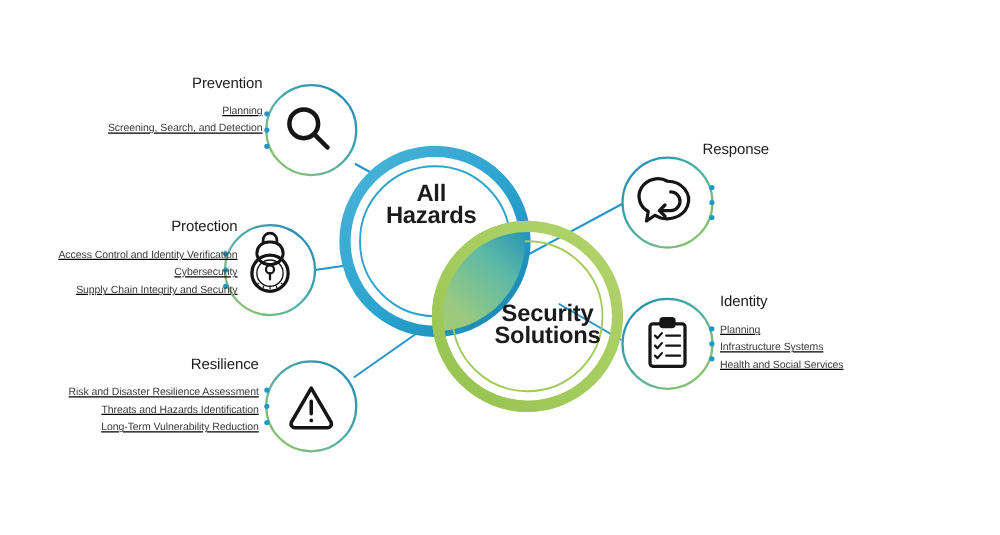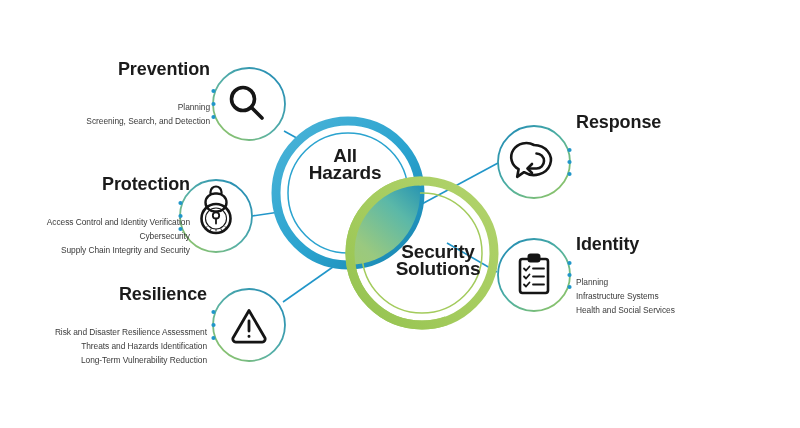--- a/index.html
+++ b/index.html
@@ -30,46 +30,47 @@
     left: 0;
     top: 0;
     width: 800px;
     height: 428px;
     pointer-events: none;
   }
   .branch {
     position: absolute;
   }
   .branch-title {
-    font-size: 18px;
-    font-weight: bold;
+    font-size: 12px;
+    font-weight: normal;
     color: #1b1b1b;
     letter-spacing: -0.1px;
     white-space: nowrap;
     line-height: 1.1;
   }
   .branch-items {
-    margin-top: 20px;
+    margin-top: 8px;
+    text-decoration: underline;
   }
   .branch-item {
     font-size: 8.4px;
     color: #3b3b3b;
     white-space: nowrap;
     line-height: 14px;
     letter-spacing: -0.05px;
   }
   .align-right { text-align: right; }
   .align-left  { text-align: left; }
 
   
   #branch-prevention { left: 10px;  top: 60px;  width: 200px; }
   #branch-protection { left: 0px;   top: 175px; width: 190px; }
   #branch-mitigation { left: 0px;   top: 285px; width: 207px; }
   
-  #branch-response   { left: 576px; top: 113px; width: 220px; }
+  #branch-response   { left: 562px; top: 113px; width: 220px; }
   #branch-recovery   { left: 576px; top: 235px; width: 220px; }
 
   
   .center-label {
     position: absolute;
     text-align: center;
     font-size: 19px;
     font-weight: bold;
     color: #1b1b1b;
     line-height: 17px;

